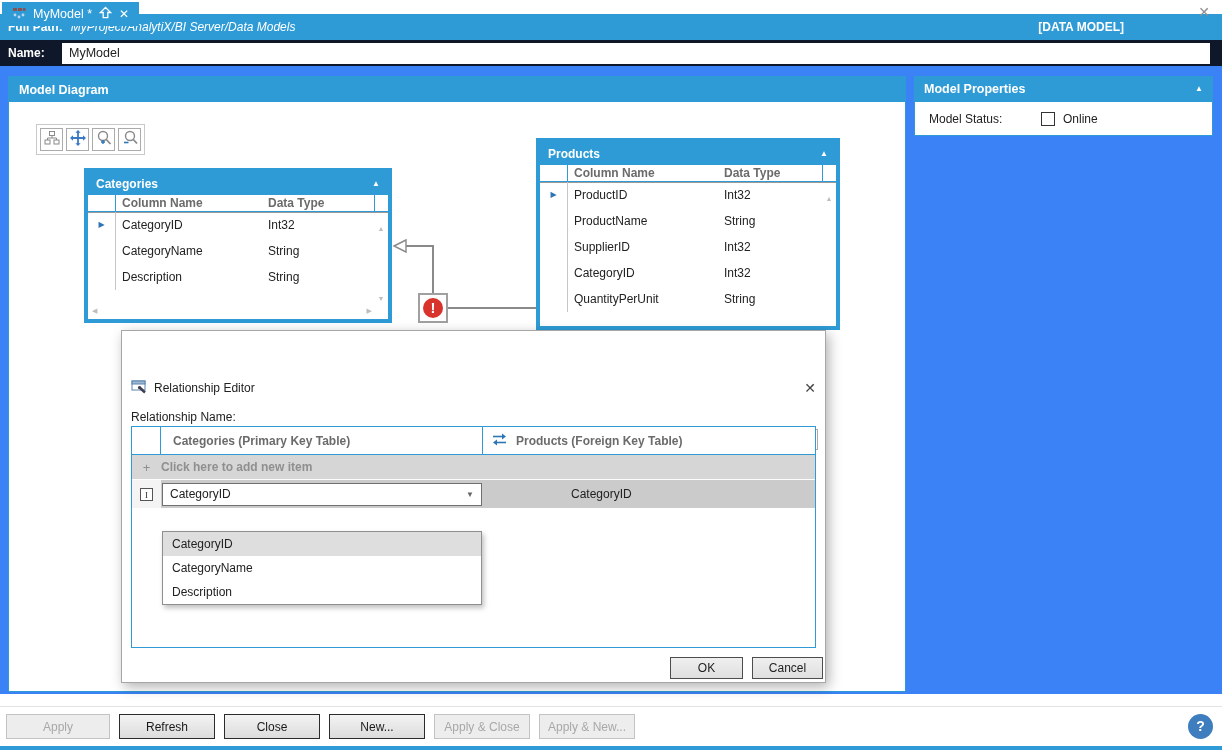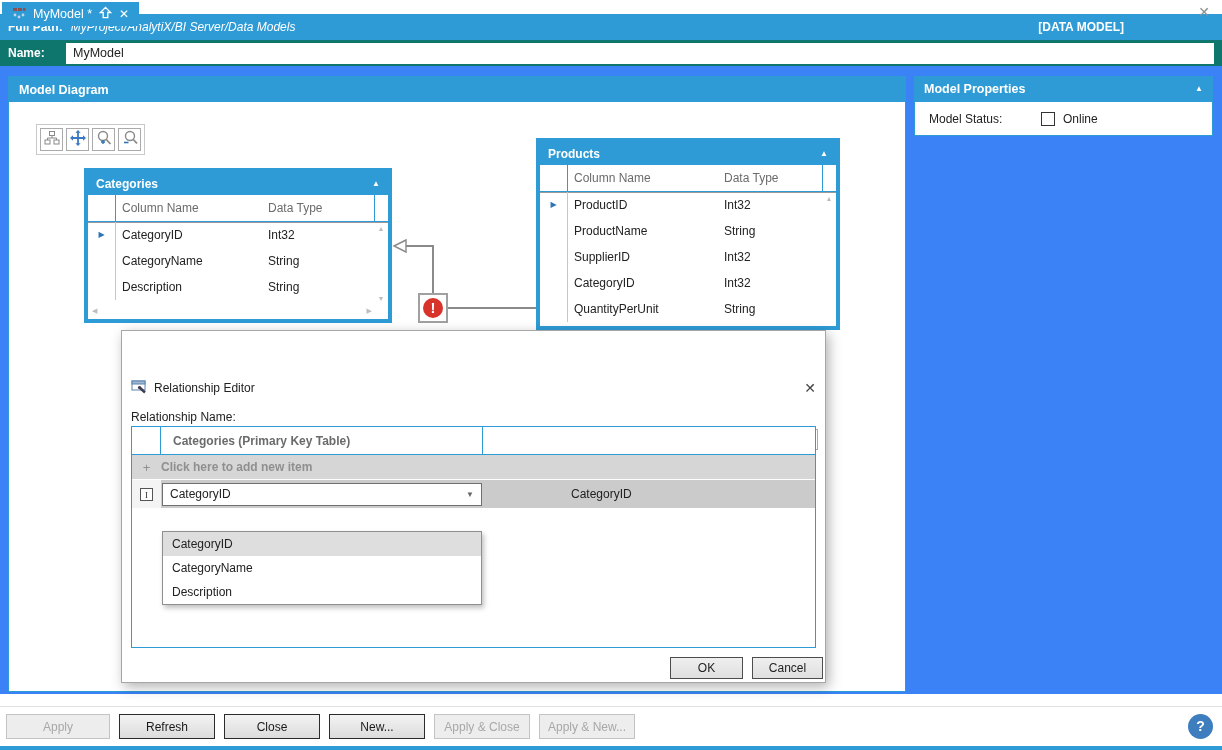--- a/index.html
+++ b/index.html
@@ -21,21 +21,21 @@
   }
   .tab-label { font-weight:normal; }
   .tab-glyph { color:#fff; font-size:12px; cursor:pointer; }
   .tabbar-close { position:absolute; right:12px; top:5px; color:#8F8F8F; font-size:14px; line-height:14px; cursor:pointer; }
 
   
   .pathbar { height:26px; background:#2E9BD6; color:#fff; display:flex; align-items:center; padding:0 8px; }
   .pathbar .lbl { font-weight:bold; margin-right:8px; }
   .pathbar .val { font-style:italic; }
   .pathbar .badge { margin-left:auto; font-weight:bold; padding-right:90px; }
-  .namebar { height:26px; background:#0f766e; display:flex; align-items:center; padding:0 8px;justify-content:space-between; }
+  .namebar { height:26px; background:#0f172a; display:flex; align-items:center; padding:0 8px; }
   .namebar .lbl { font-weight:bold; color:#fff; width:54px; }
   .namebar input {
     width:1148px; height:21px; border:1px solid #fff; padding:0 6px;
     font-family:"Liberation Sans",sans-serif; font-size:12.5px; color:#222; outline:none;
   }
 
   
   .content { position:relative; height:628px; background:#3b82f6; }
 
   .panel { position:absolute; border:1px solid #2E9BD6; background:#fff; }
@@ -60,21 +60,21 @@
   }
   .tbtn { width:23px; height:23px; border:1px solid #ABABAB; background:#fff; display:flex; align-items:center; justify-content:center; cursor:pointer; }
 
   
   .tcard { position:absolute; border:4px solid #2E9BD6; background:#fff; z-index:1; }
   #tcard-categories { left:75px; top:91px; width:308px; height:155px; }
   #tcard-products   { left:527px; top:61px; width:304px; height:192px; }
   .tcard-h { height:23px; background:#2E9BD6; color:#fff; font-weight:bold; display:flex; align-items:center; padding:0 8px; }
   .tcard-h .collapse { margin-left:auto; font-size:8px; cursor:pointer; }
   .tgrid { position:relative; background:#fff; height:calc(100% - 23px); overflow:hidden; }
-  .tg-head { display:flex; height:27px; align-items:center; font-weight:normal; color:#6B6B6B; border-bottom:1px solid #2E9BD6; box-shadow:0 1px 0 #9A9A9A; padding-right:13px; }
+  .tg-head { display:flex; height:17px; align-items:center; font-weight:bold; color:#6B6B6B; border-bottom:1px solid #2E9BD6; box-shadow:0 1px 0 #9A9A9A; padding-right:13px; }
   .tg-head .tg-sel { border-right:1px solid #2E9BD6; height:100%; }
   .tg-head .tg-c2 { border-right:1px solid #2E9BD6; height:100%; display:flex; align-items:center; }
   .tg-sel { width:28px; text-align:center; flex:none; }
   .tg-c1 { width:146px; padding-left:6px; flex:none; }
   #tcard-products .tg-c1 { width:150px; }
   .tg-c2 { flex:1; padding-left:6px; }
   .tg-row { display:flex; height:26px; align-items:center; color:#222; cursor:default; }
   .tg-row .tg-sel { border-right:1px solid #C6C6C6; height:100%; line-height:26px; color:#2E75B6; font-size:8px; }
   .vscroll { position:absolute; right:1px; top:30px; bottom:17px; width:12px; display:flex; flex-direction:column; justify-content:space-between; align-items:center; color:#BDBDBD; font-size:7px; }
   #tcard-products .vscroll { bottom:4px; }
@@ -325,20 +325,31 @@
         <span>Relationship Editor</span>
         <span class="dlg-close">✕</span>
       </div>
       <div class="dlg-lbl">Relationship Name:</div>
       <input type="text" class="dlg-input" value="FK_Categories_Products" style="">
 
       <div class="relbox">
         <div class="rg-head">
           <span class="rg-c0"></span>
           <span class="rg-c1">Categories (Primary Key Table)</span>
+          <span class="rg-c2">
+            <span>
+              <svg width="15" height="13" viewBox="0 0 15 13">
+                <path d="M1 3.5 H10" stroke="#2E75B6" stroke-width="1.6" fill="none"></path>
+                <polygon points="10,0.5 14,3.5 10,6.5" fill="#2E75B6"></polygon>
+                <path d="M5 9.5 H14" stroke="#2E75B6" stroke-width="1.6" fill="none"></path>
+                <polygon points="5,6.5 1,9.5 5,12.5" fill="#2E75B6"></polygon>
+              </svg>
+            </span>
+            <span>Products (Foreign Key Table)</span>
+          </span>
         </div>
         <div class="rg-add">
           <span class="plus">+</span>
           <span>Click here to add new item</span>
         </div>
         <div class="rg-edit">
           <span class="rg-e0">
             <span class="cellicon">I</span>
           </span>
           <span class="combo">

